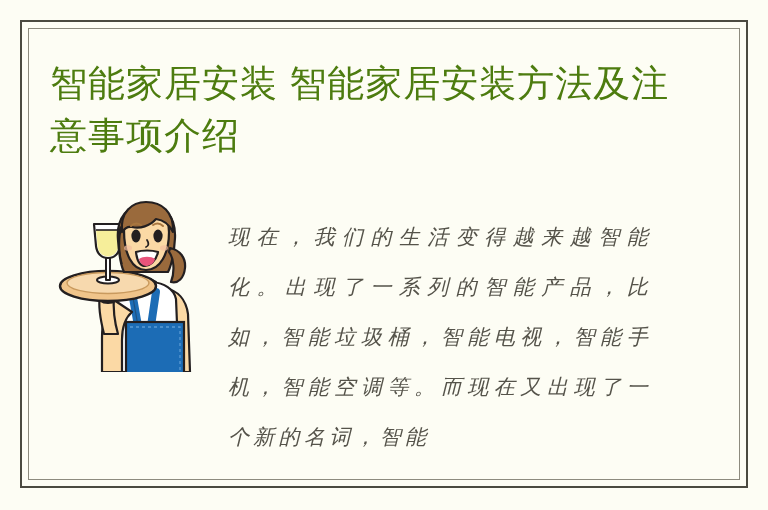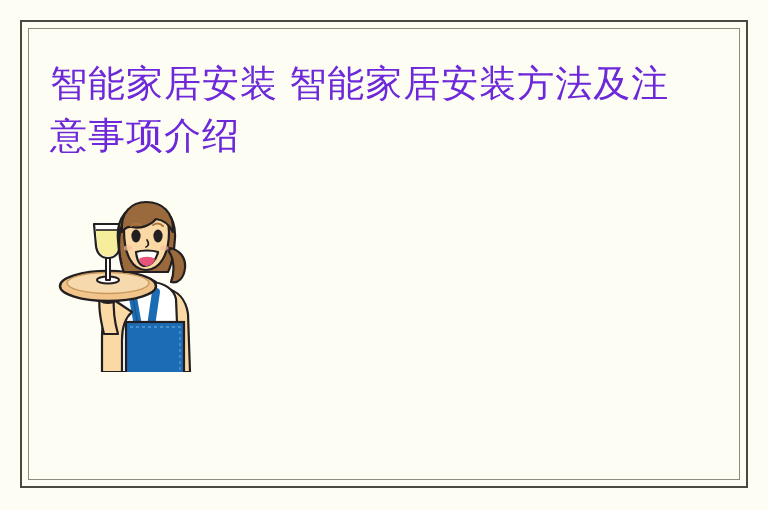--- a/index.html
+++ b/index.html
@@ -43,21 +43,21 @@
 
   
   .title {
     position: absolute;
     left: 50px;
     top: 58px;
     width: 640px;
     font-size: 37px;
     line-height: 52px;
     letter-spacing: 1px;
-    color: #6d28d9;
+    color: #4d7c0f;
     font-weight: 400;
     font-family: "Liberation Sans", "DejaVu Sans", sans-serif;
     white-space: pre-line;
   }
 
   
   .article-text {
     position: absolute;
     left: 228px;
     top: 212px;
@@ -150,14 +150,15 @@
 
       <path d="M84 56 C90 54 100 54 106 56 C104 66 97 70 93 70 C88 70 85 65 84 56 Z" fill="#ffffff" stroke="#231f20" stroke-width="2.2" stroke-linejoin="round"></path>
       <path d="M87 63 C91 60 99 60 103 63 C102 68 97 70 94 70 C91 70 88 67 87 63 Z" fill="#e8537a"></path>
 
       <ellipse cx="76" cy="52" rx="4" ry="2.8" fill="#f7bfa0" opacity="0.7"></ellipse>
       <ellipse cx="112" cy="52" rx="4" ry="2.8" fill="#f7bfa0" opacity="0.7"></ellipse>
 
     </svg>
   </div>
 
+  <div class="article-text">现在，我们的生活变得越来越智能化。出现了一系列的智能产品，比如，智能垃圾桶，智能电视，智能手机，智能空调等。而现在又出现了一个新的名词，智能</div>
 
 </div>
 
 </body></html>

